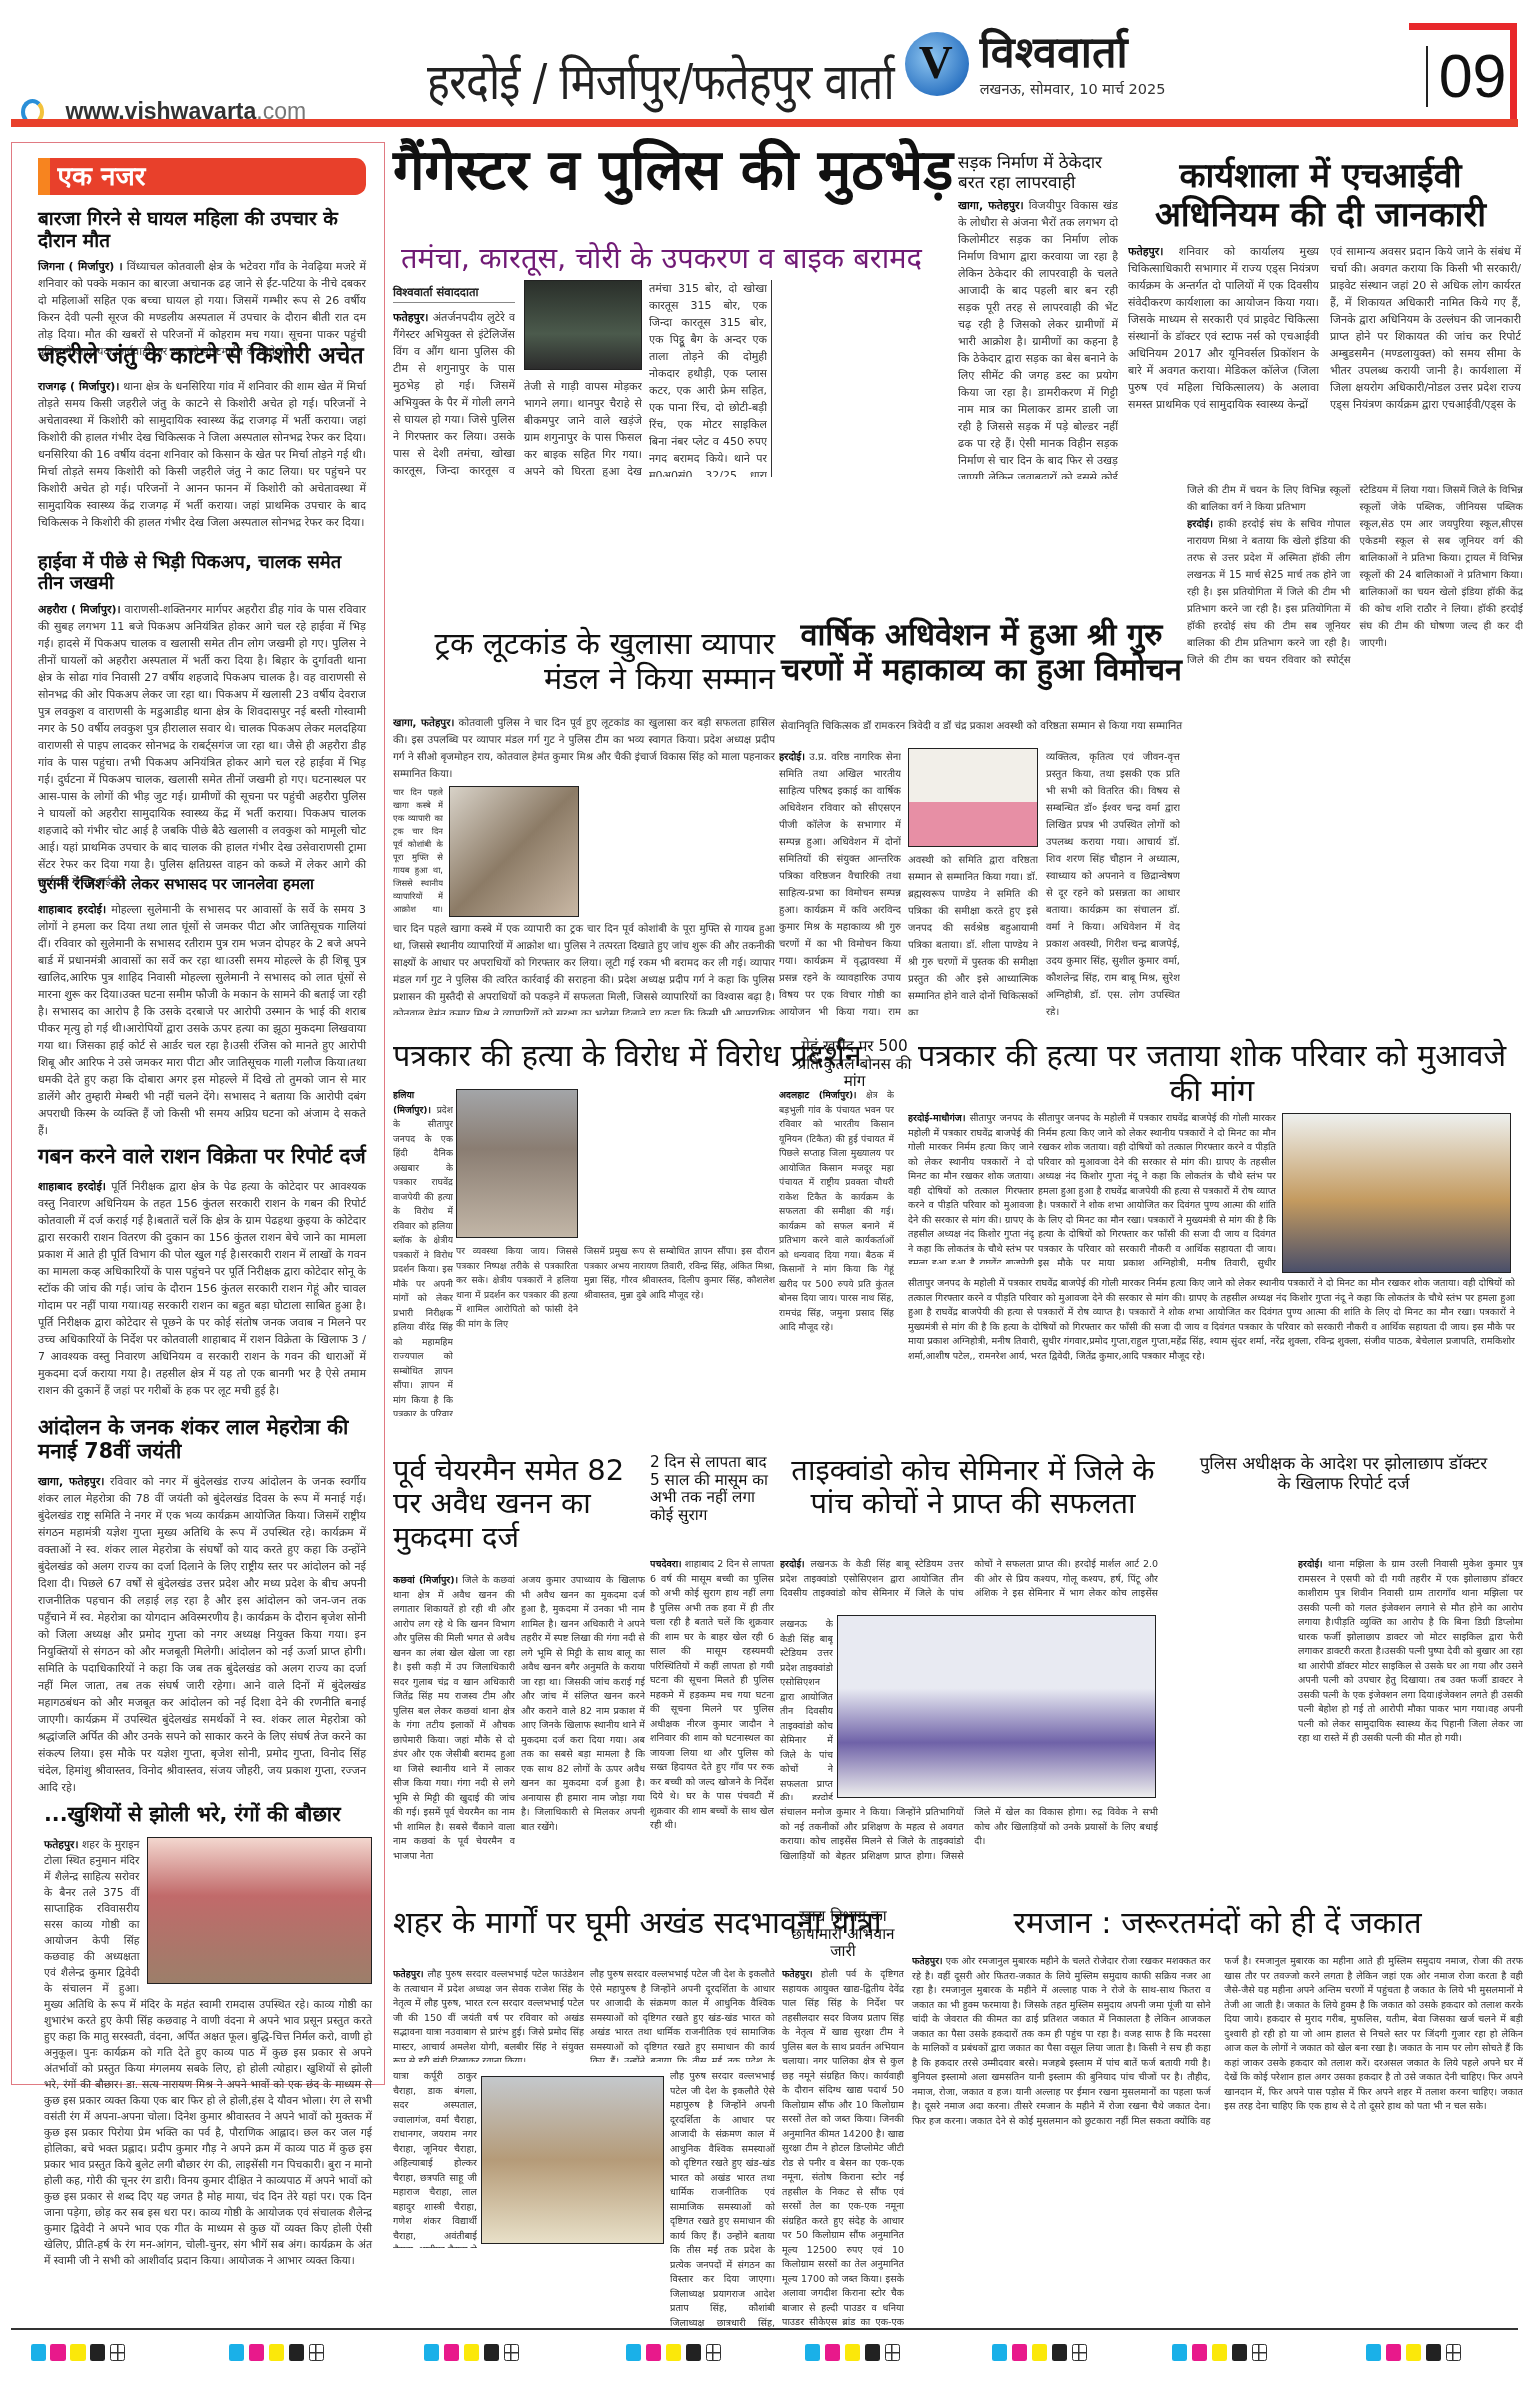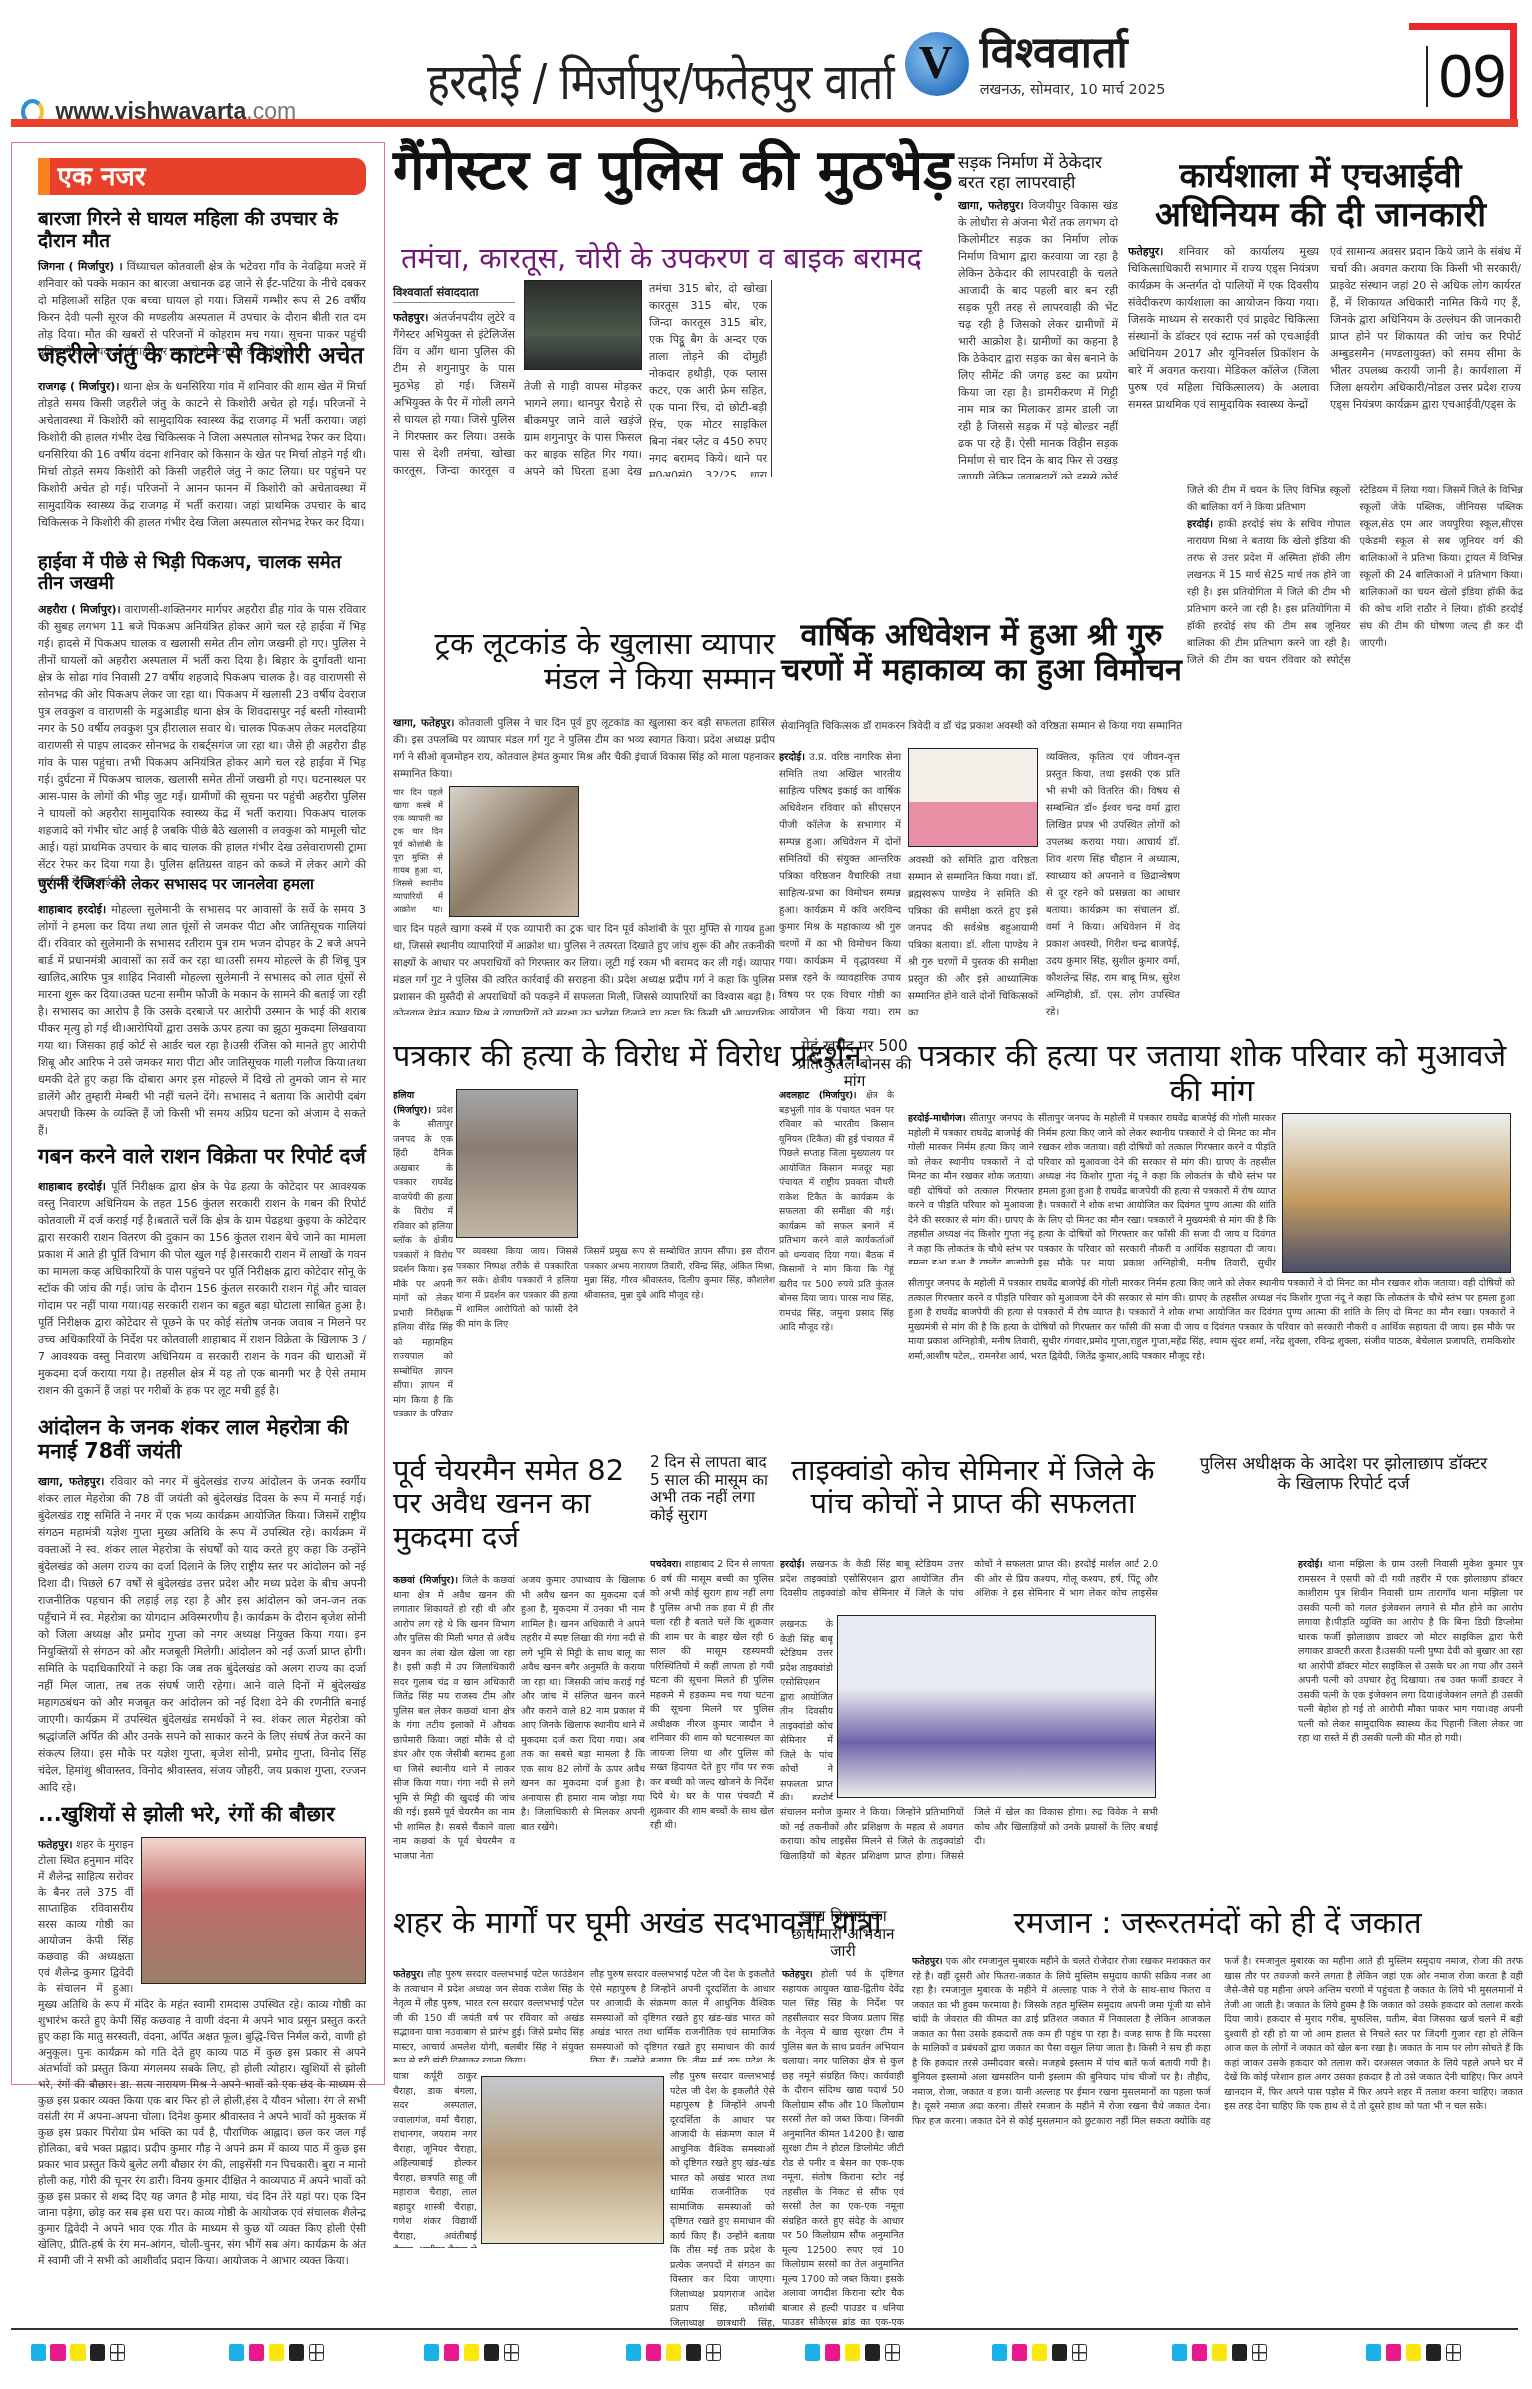--- a/index.html
+++ b/index.html
@@ -1,18 +1,18 @@
 <!DOCTYPE html>
 <html style="font-size:12.2px"><head>
 <meta charset="utf-8">
 <style>
 *{box-sizing:border-box;margin:0;padding:0}
 body{width:1533px;height:2389px;background:#fff;font-family:"DejaVu Sans","Liberation Sans",sans-serif;color:#222;position:relative;overflow:hidden}
 .abs{position:absolute}
-.site{left:21.4px;top:98px;display:flex;align-items:center;gap:11px;font-family:"Liberation Sans",sans-serif;font-size:23px;font-weight:bold;color:#333}
+.site{left:21.4px;top:98px;display:flex;align-items:center;gap:21px;font-family:"Liberation Sans",sans-serif;font-size:23px;font-weight:bold;color:#333}
 .site .ie{width:23px;height:26px;border-radius:50%;border:4.6px solid #2a8fd8;border-right-color:#f3c23b;position:relative}
 .site .com{color:#777;font-weight:normal}
 .section-title{left:427px;top:46px;font-size:50px;color:#222;font-family:"DejaVu Sans",sans-serif;letter-spacing:-0.8px;transform:scaleX(.86);transform-origin:left}
 .redbar{left:10.7px;top:119px;width:1507px;height:7.6px;background:#e8402b}
 .logo{left:905px;top:30.5px;display:flex;align-items:center;gap:10.7px}
 .logo .globe{width:64px;height:64px;border-radius:50%;background:radial-gradient(circle at 40% 40%,#8fc6f0,#2f76c4 70%,#1f4f90);position:relative}
 .logo .globe:after{content:"V";position:absolute;left:13.7px;top:3.1px;font-size:47px;font-family:"Liberation Serif",serif;color:#111;font-weight:bold}
 .logo .name{font-size:43px;font-weight:bold;color:#1a1a1a;line-height:1}
 .logo .date{font-size:14.5px;color:#333;margin-top:4.6px}
 .pagebox{left:1409px;top:23px;width:108px;height:104px;border-top:7.6px solid #e8282b;border-right:7.6px solid #e8282b}
@@ -77,21 +77,21 @@
   <div class="p" style="margin-top:7.6px"><b>शाहाबाद हरदोई।</b> <span>मोहल्ला सुलेमानी के सभासद पर आवासों के सर्वे के समय 3 लोगों ने हमला कर दिया तथा लात घूंसों से जमकर पीटा और जातिसूचक गालियां दीं। रविवार को सुलेमानी के सभासद रतीराम पुत्र राम भजन दोपहर के 2 बजे अपने बार्ड में प्रधानमंत्री आवासों का सर्वे कर रहा था।उसी समय मोहल्ले के ही शिबू पुत्र खालिद,आरिफ पुत्र शाहिद निवासी मोहल्ला सुलेमानी ने सभासद को लात घूंसों से मारना शुरू कर दिया।उक्त घटना समीम फौजी के मकान के सामने की बताई जा रही है। सभासद का आरोप है कि उसके दरबाजे पर आरोपी उस्मान के भाई की शराब पीकर मृत्यु हो गई थी।आरोपियों द्वारा उसके ऊपर हत्या का झूठा मुकदमा लिखवाया गया था। जिसका हाई कोर्ट से आर्डर चल रहा है।उसी रंजिस को मानते हुए आरोपी शिबू और आरिफ ने उसे जमकर मारा पीटा और जातिसूचक गाली गलौज किया।तथा धमकी देते हुए कहा कि दोबारा अगर इस मोहल्ले में दिखे तो तुमको जान से मार डालेंगे और तुम्हारी मेम्बरी भी नहीं चलने देंगे। सभासद ने बताया कि आरोपी दबंग अपराधी किस्म के व्यक्ति हैं जो किसी भी समय अप्रिय घटना को अंजाम दे सकते हैं।</span></div>
 </div>
 <div class="abs" style="left:38px;top:1145px;width:328px">
   <div class="h" style="font-size:20.6px">गबन करने वाले राशन विक्रेता पर रिपोर्ट दर्ज</div>
   <div class="p" style="margin-top:9.2px"><b>शाहाबाद हरदोई।</b> <span>पूर्ति निरीक्षक द्वारा क्षेत्र के पेढ हत्या के कोटेदार पर आवश्यक वस्तु निवारण अधिनियम के तहत 156 कुंतल सरकारी राशन के गबन की रिपोर्ट कोतवाली में दर्ज कराई गई है।बतातें चलें कि क्षेत्र के ग्राम पेढहथा कुइया के कोटेदार द्वारा सरकारी राशन वितरण की दुकान का 156 कुंतल राशन बेचे जाने का मामला प्रकाश में आते ही पूर्ति विभाग की पोल खुल गई है।सरकारी राशन में लाखों के गवन का मामला कव्ह अधिकारियों के पास पहुंचने पर पूर्ति निरीक्षक द्वारा कोटेदार सोनू के स्टॉक की जांच की गई। जांच के दौरान 156 कुंतल सरकारी राशन गेहूं और चावल गोदाम पर नहीं पाया गया।यह सरकारी राशन का बहुत बड़ा घोटाला साबित हुआ है। पूर्ति निरीक्षक द्वारा कोटेदार से पूछने के पर कोई संतोष जनक जवाब न मिलने पर उच्च अधिकारियों के निर्देश पर कोतवाली शाहाबाद में राशन विक्रेता के खिलाफ 3 / 7 आवश्यक वस्तु निवारण अधिनियम व सरकारी राशन के गवन की धाराओं में मुकदमा दर्ज कराया गया है। तहसील क्षेत्र में यह तो एक बानगी भर है ऐसे तमाम राशन की दुकानें हैं जहां पर गरीबों के हक पर लूट मची हुई है।</span></div>
 </div>
 <div class="abs" style="left:38px;top:1416px;width:328px">
   <div class="h" style="font-size:20.6px">आंदोलन के जनक शंकर लाल मेहरोत्रा की मनाई 78वीं जयंती</div>
   <div class="p" style="margin-top:9.2px"><b>खागा, फतेहपुर।</b> <span>रविवार को नगर में बुंदेलखंड राज्य आंदोलन के जनक स्वर्गीय शंकर लाल मेहरोत्रा की 78 वीं जयंती को बुंदेलखंड दिवस के रूप में मनाई गई। बुंदेलखंड राष्ट्र समिति ने नगर में एक भव्य कार्यक्रम आयोजित किया। जिसमें राष्ट्रीय संगठन महामंत्री यज्ञेश गुप्ता मुख्य अतिथि के रूप में उपस्थित रहे। कार्यक्रम में वक्ताओं ने स्व. शंकर लाल मेहरोत्रा के संघर्षों को याद करते हुए कहा कि उन्होंने बुंदेलखंड को अलग राज्य का दर्जा दिलाने के लिए राष्ट्रीय स्तर पर आंदोलन को नई दिशा दी। पिछले 67 वर्षों से बुंदेलखंड उत्तर प्रदेश और मध्य प्रदेश के बीच अपनी राजनीतिक पहचान की लड़ाई लड़ रहा है और इस आंदोलन को जन-जन तक पहुँचाने में स्व. मेहरोत्रा का योगदान अविस्मरणीय है। कार्यक्रम के दौरान बृजेश सोनी को जिला अध्यक्ष और प्रमोद गुप्ता को नगर अध्यक्ष नियुक्त किया गया। इन नियुक्तियों से संगठन को और मजबूती मिलेगी। आंदोलन को नई ऊर्जा प्राप्त होगी।समिति के पदाधिकारियों ने कहा कि जब तक बुंदेलखंड को अलग राज्य का दर्जा नहीं मिल जाता, तब तक संघर्ष जारी रहेगा। आने वाले दिनों में बुंदेलखंड महागठबंधन को और मजबूत कर आंदोलन को नई दिशा देने की रणनीति बनाई जाएगी। कार्यक्रम में उपस्थित बुंदेलखंड समर्थकों ने स्व. शंकर लाल मेहरोत्रा को श्रद्धांजलि अर्पित की और उनके सपने को साकार करने के लिए संघर्ष तेज करने का संकल्प लिया। इस मौके पर यज्ञेश गुप्ता, बृजेश सोनी, प्रमोद गुप्ता, विनोद सिंह चंदेल, हिमांशु श्रीवास्तव, विनोद श्रीवास्तव, संजय जौहरी, जय प्रकाश गुप्ता, रज्जन आदि रहे।</span></div>
 </div>
-<div class="abs" style="left:38px;top:1803px;width:328px">
+<div class="abs" style="left:44px;top:1803px;width:328px">
   <div class="h" style="font-size:20.6px">...खुशियों से झोली भरे, रंगों की बौछार</div>
   <div class="photo poets" style="float:right;width:225px;height:147px;margin:10.7px 0 3.1px 7.6px"></div>
   <div class="p" style="margin-top:10.7px;font-size:10.7px;line-height:16px"><b>फतेहपुर।</b> <span>शहर के मुराइन टोला स्थित हनुमान मंदिर में शैलेन्द्र साहित्य सरोवर के बैनर तले 375 वीं साप्ताहिक रविवासरीय सरस काव्य गोष्ठी का आयोजन केपी सिंह कछवाह की अध्यक्षता एवं शैलेन्द्र कुमार द्विवेदी के संचालन में हुआ। मुख्य अतिथि के रूप में मंदिर के महंत स्वामी रामदास उपस्थित रहे। काव्य गोष्ठी का शुभारंभ करते हुए केपी सिंह कछवाह ने वाणी वंदना मे अपने भाव प्रसून प्रस्तुत करते हुए कहा कि मातु सरस्वती, वंदना, अर्पित अक्षत फूल। बुद्धि-चित्त निर्मल करो, वाणी हो अनुकूल। पुनः कार्यक्रम को गति देते हुए काव्य पाठ में कुछ इस प्रकार से अपने अंतर्भावों को प्रस्तुत किया मंगलमय सबके लिए, हो होली त्योहार। खुशियों से झोली भरे, रंगों की बौछार। डा. सत्य नारायण मिश्र ने अपने भावों को एक छंद के माध्यम से कुछ इस प्रकार व्यक्त किया एक बार फिर हो ले होली,हंस दे यौवन भोला। रंग ले सभी वसंती रंग में अपना-अपना चोला। दिनेश कुमार श्रीवास्तव ने अपने भावों को मुक्तक में कुछ इस प्रकार पिरोया प्रेम भक्ति का पर्व है, पौराणिक आह्लाद। छल कर जल गई होलिका, बचे भक्त प्रह्लाद। प्रदीप कुमार गौड़ ने अपने क्रम में काव्य पाठ में कुछ इस प्रकार भाव प्रस्तुत किये बुलेट लगी बौछार रंग की, लाइसेंसी गन पिचकारी। बुरा न मानो होली कह, गोरी की चूनर रंग डारी। विनय कुमार दीक्षित ने काव्यपाठ में अपने भावों को कुछ इस प्रकार से शब्द दिए यह जगत है मोह माया, चंद दिन तेरे यहां पर। एक दिन जाना पड़ेगा, छोड़ कर सब इस धरा पर। काव्य गोष्ठी के आयोजक एवं संचालक शैलेन्द्र कुमार द्विवेदी ने अपने भाव एक गीत के माध्यम से कुछ यों व्यक्त किए होली ऐसी खेलिए, प्रीति-हर्ष के रंग मन-आंगन, चोली-चुनर, संग भीगें सब अंग। कार्यक्रम के अंत में स्वामी जी ने सभी को आशीर्वाद प्रदान किया। आयोजक ने आभार व्यक्त किया।</span></div>
 </div>
 
 <div class="abs h" style="left:393px;top:138px;width:550px;font-size:56px;white-space:nowrap">गैंगेस्टर व पुलिस की मुठभेड़</div>
 <div class="abs" style="left:401px;top:237px;width:550px;font-size:29px;white-space:nowrap;color:#701a75">तमंचा, कारतूस, चोरी के उपकरण व बाइक बरामद</div>
 <div class="abs" style="left:393px;top:284px;width:122px;border-bottom:1.5px solid #888;padding-bottom:3.1px;font-size:11.5px;font-weight:bold">विश्ववार्ता संवाददाता</div>
 <div class="abs col-text p" style="left:393px;top:309px;width:122px;height:168px"><b>फतेहपुर।</b> <span>अंतर्जनपदीय लुटेरे व गैंगेस्टर अभियुक्त से इंटेलिजेंस विंग व औंग थाना पुलिस की टीम से शगुनापुर के पास मुठभेड़ हो गई। जिसमें अभियुक्त के पैर में गोली लगने से घायल हो गया। जिसे पुलिस ने गिरफ्तार कर लिया। उसके पास से देशी तमंचा, खोखा कारतूस, जिन्दा कारतूस व चोरी करने के उपकरण के अलावा एक मोटरसाइकिल बरामद की है। इंटेलिजेंस विंग प्रभारी निरीक्षक अखण्ड प्रताप सिंह व औंग थाना प्रभारी निरीक्षक नीरज सिंह को मुखबिर से सूचना मिली कि कुख्यात अपराधी चोरी की योजना बना रहा है। सूचना पर पुलिस टीम ने घेराबंदी की।</span></div>
 <div class="abs photo night" style="left:524px;top:280px;width:118px;height:90px"></div>

